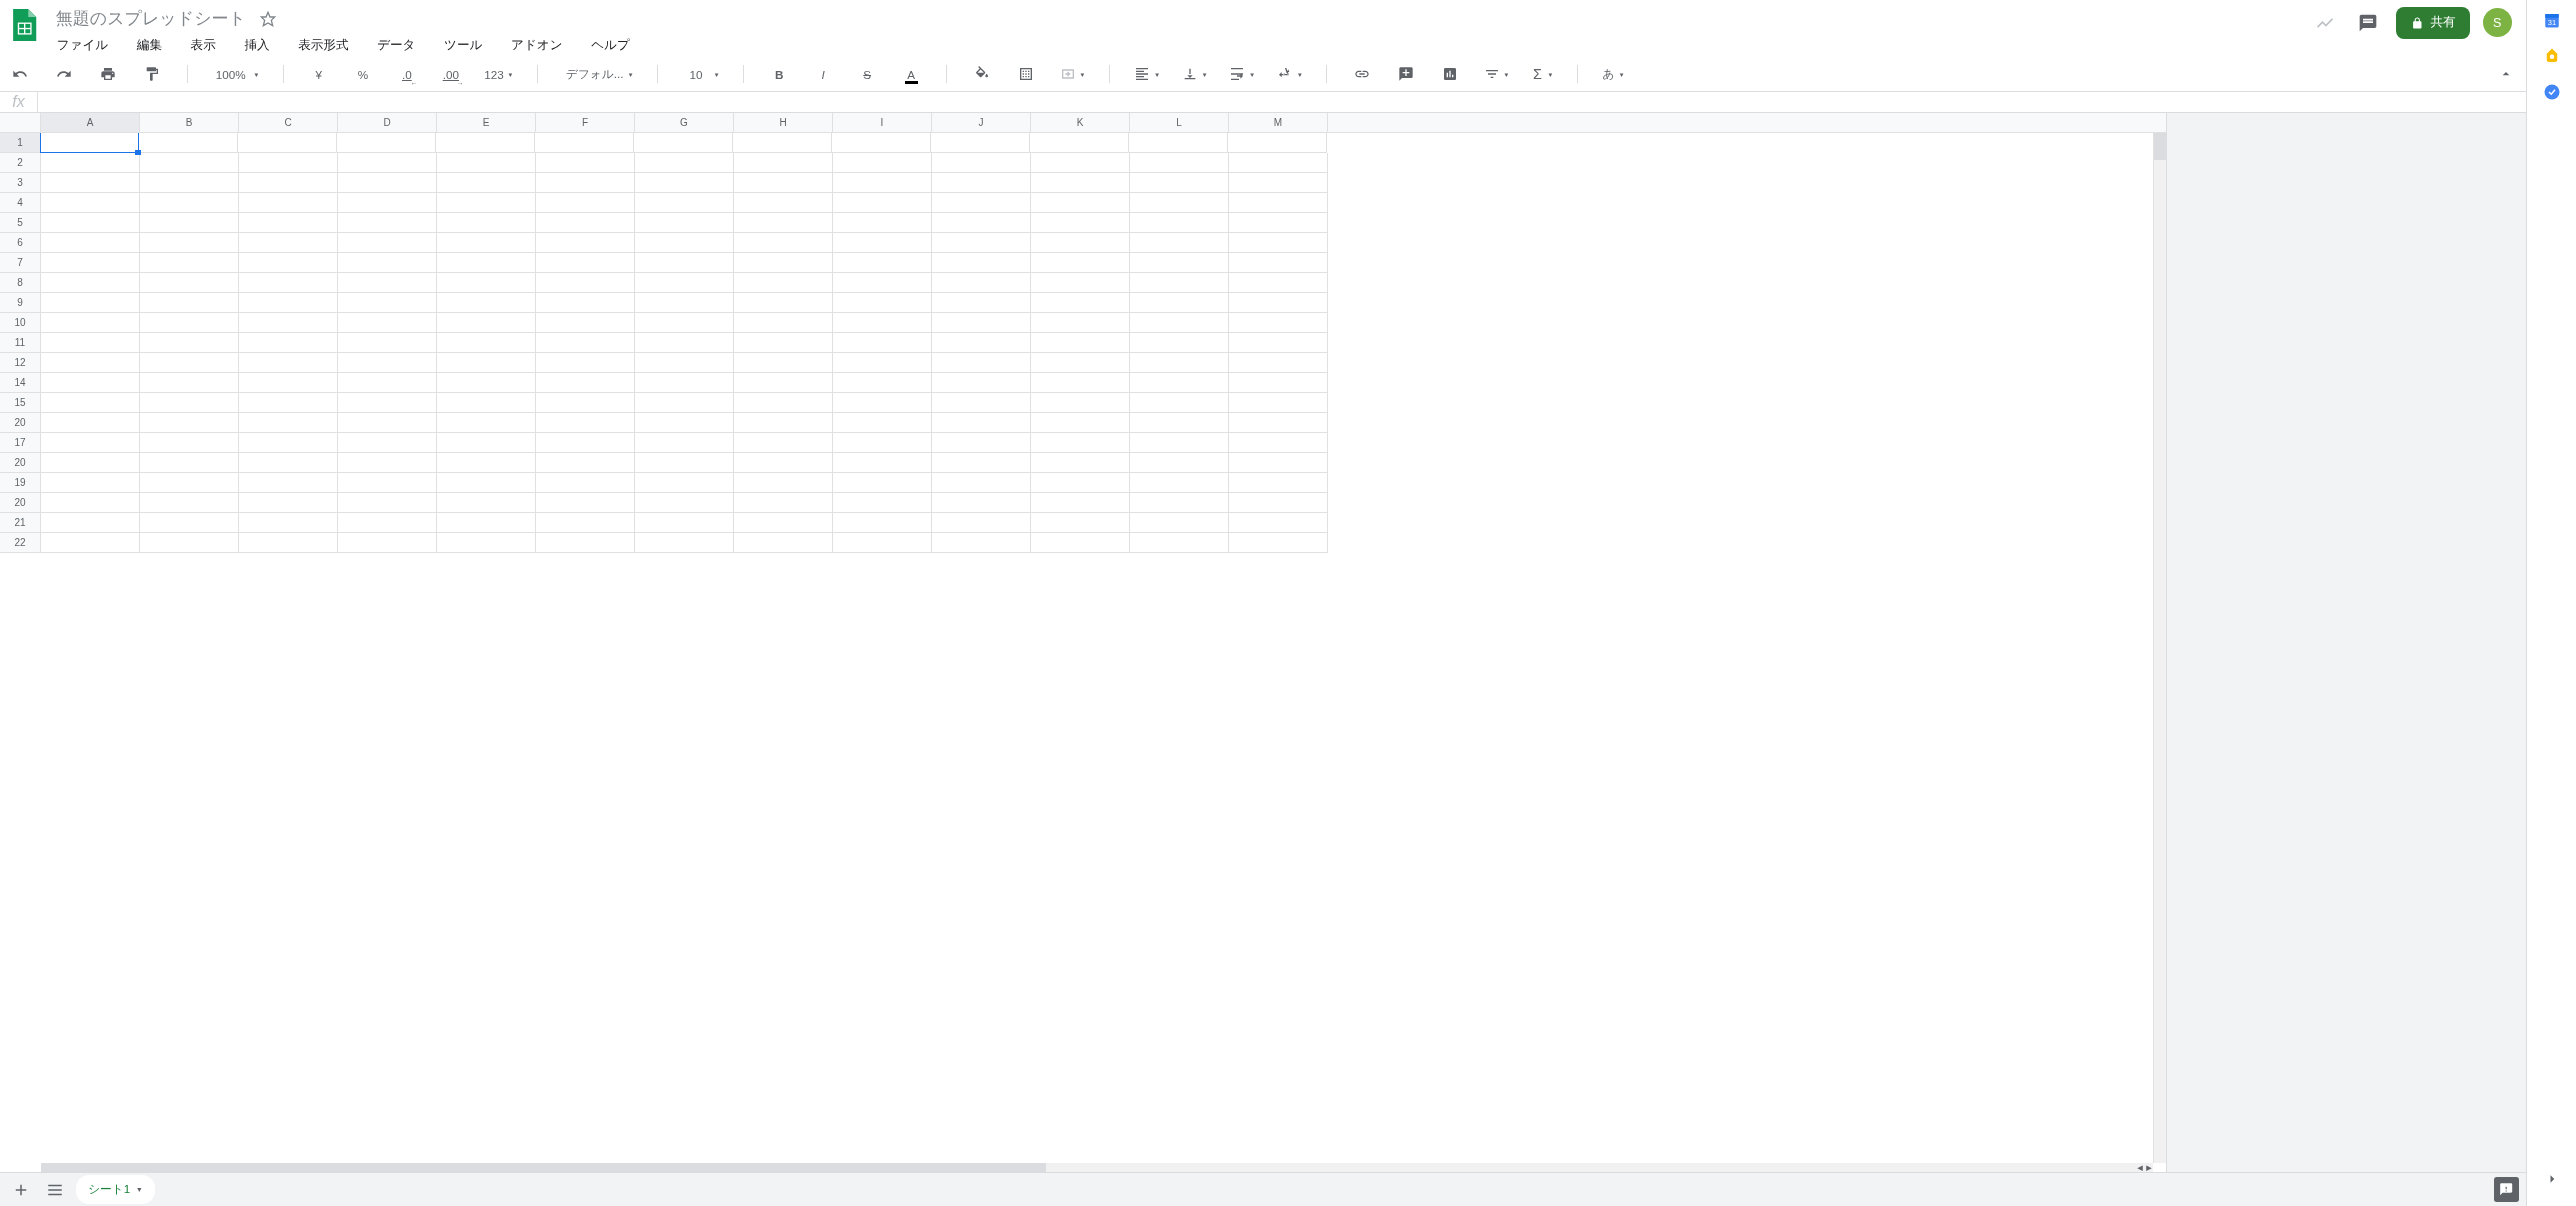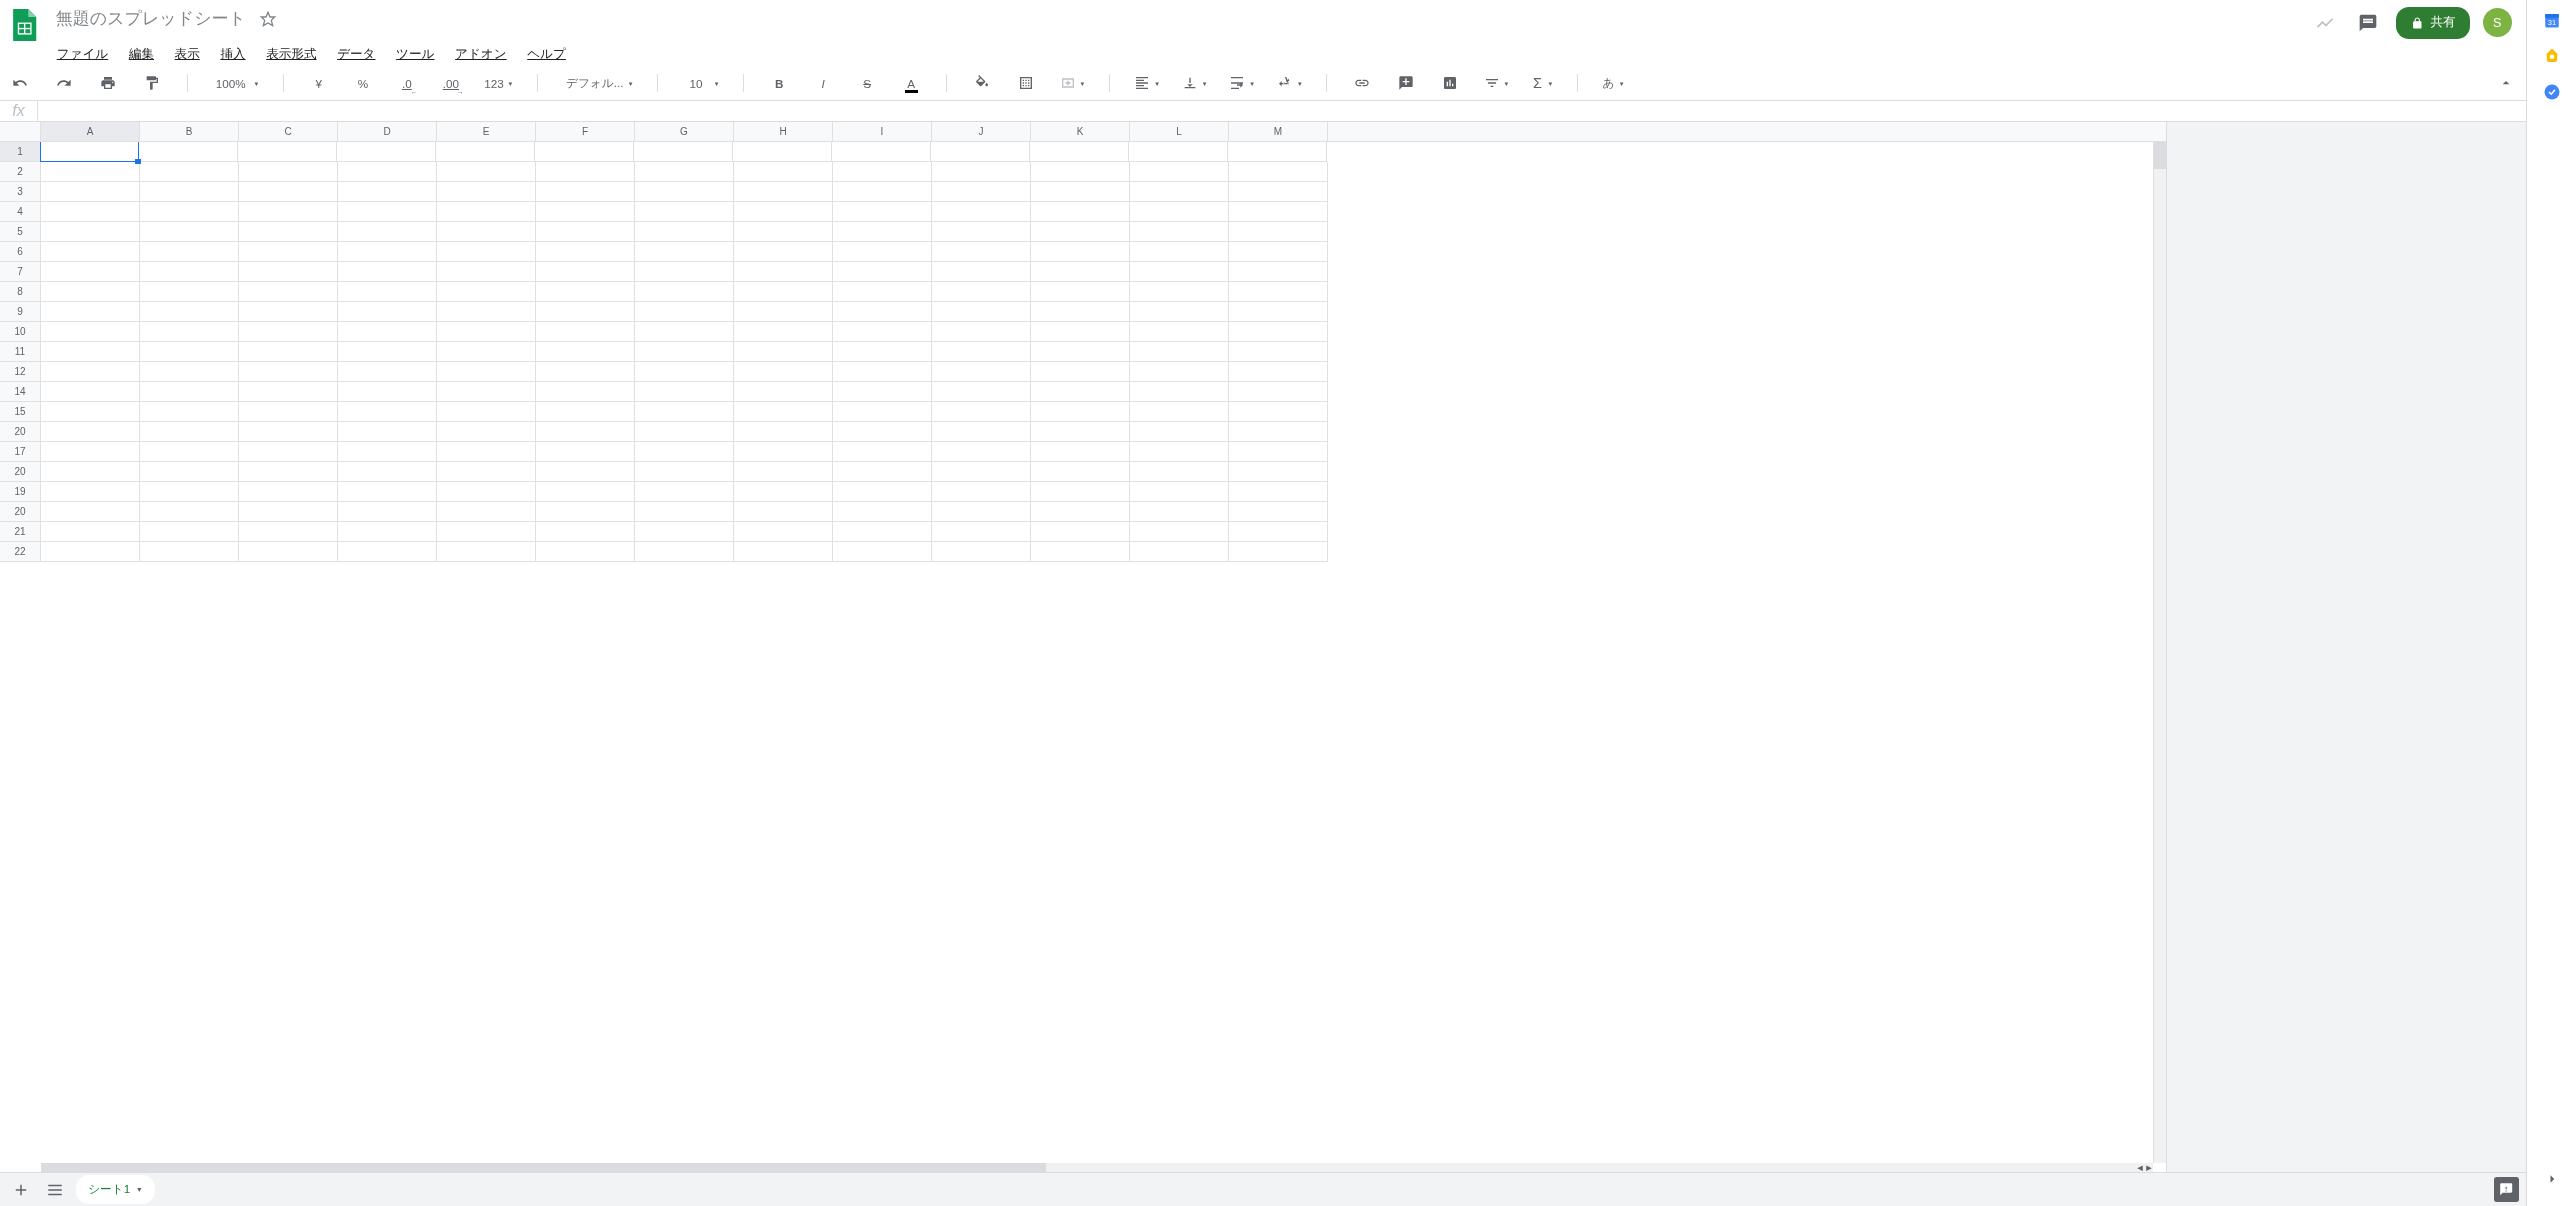--- a/index.html
+++ b/index.html
@@ -10,25 +10,25 @@
 .right-strip { width: 50px; border-left: 0.9px solid #dadce0; display: flex; flex-direction: column; align-items: center; padding-top: 10.8px; gap: 18px; }
 .right-strip .ricon { width: 18px; height: 18px; cursor: pointer; }
 .right-strip .expand { margin-top: auto; margin-bottom: 18px; }
 
 .titlebar { display: flex; align-items: flex-start; padding: 7.2px 7.2px 0 7.2px; gap: 7.2px; }
 .logo { width: 36px; height: 36px; display: flex; align-items: center; justify-content: center; flex-shrink: 0; }
 .title-block { flex: 1; }
 .title-row { display: flex; align-items: center; gap: 9px; height: 23.4px; }
 .doc-title { font-size: 17px; color: #80868b; padding: 1.8px 5.4px; }
 .star { color: #80868b; cursor: pointer; }
-.menubar { display: flex; gap: 8px; margin-top: 12px; text-decoration: underline; }
+.menubar { display: flex; gap: 16px; margin-top: 3px; }
 .menu-item { padding: 3.6px 6.3px; font-size: 12.6px; color: #202124; cursor: pointer; border-radius: 3.6px; }
 .title-right { display: flex; align-items: center; gap: 12.6px; padding-right: 7.2px; }
 .tr-icon { color: #5f6368; cursor: pointer; padding: 5.4px; border-radius: 50%; display:flex; align-items:center; justify-content:center; }
-.share-btn { background: #2e7d32; color: #fff; border: none; border-radius: 13px; padding: 7.2px 14.4px; font-size: 12.6px; font-weight: 500; cursor: pointer; display: flex; align-items: center; gap: 7.2px; }
+.share-btn { background: #2e7d32; color: #fff; border: none; border-radius: 8px; padding: 7.2px 14.4px; font-size: 12.6px; font-weight: 500; cursor: pointer; display: flex; align-items: center; gap: 7.2px; }
 .avatar { width: 29px; height: 29px; border-radius: 50%; background: #7cb342; color: #fff; display: flex; align-items: center; justify-content: center; font-size: 12.6px; cursor: pointer; }
 
 .toolbar { display: flex; align-items: center; padding: 3.6px 7.2px; border-bottom: 0.9px solid #dadce0; gap: 19px; height: 34px; }
 .tbtn { min-width: 25px; height: 23.4px; display: flex; align-items: center; justify-content: center; cursor: pointer; border-radius: 1.8px; color: #5f6368; font-size: 11.7px; padding: 0 1.8px; position: relative; }
 .tbtn.wdrop { padding-right: 10.8px; }
 .tbtn .dd { position: absolute; right: 0.9px; font-size: 6.3px; color: #5f6368; }
 .tsep { width: 0.9px; height: 18px; background: #dadce0; margin: 0 3.6px; }
 .zoom { min-width: 50px; justify-content: flex-start; padding: 0 5.4px; }
 .font-sel { min-width: 74px; justify-content: flex-start; padding: 0 5.4px; overflow: hidden; white-space: nowrap; text-overflow: ellipsis; }
 .fsize { min-width: 40px; }

